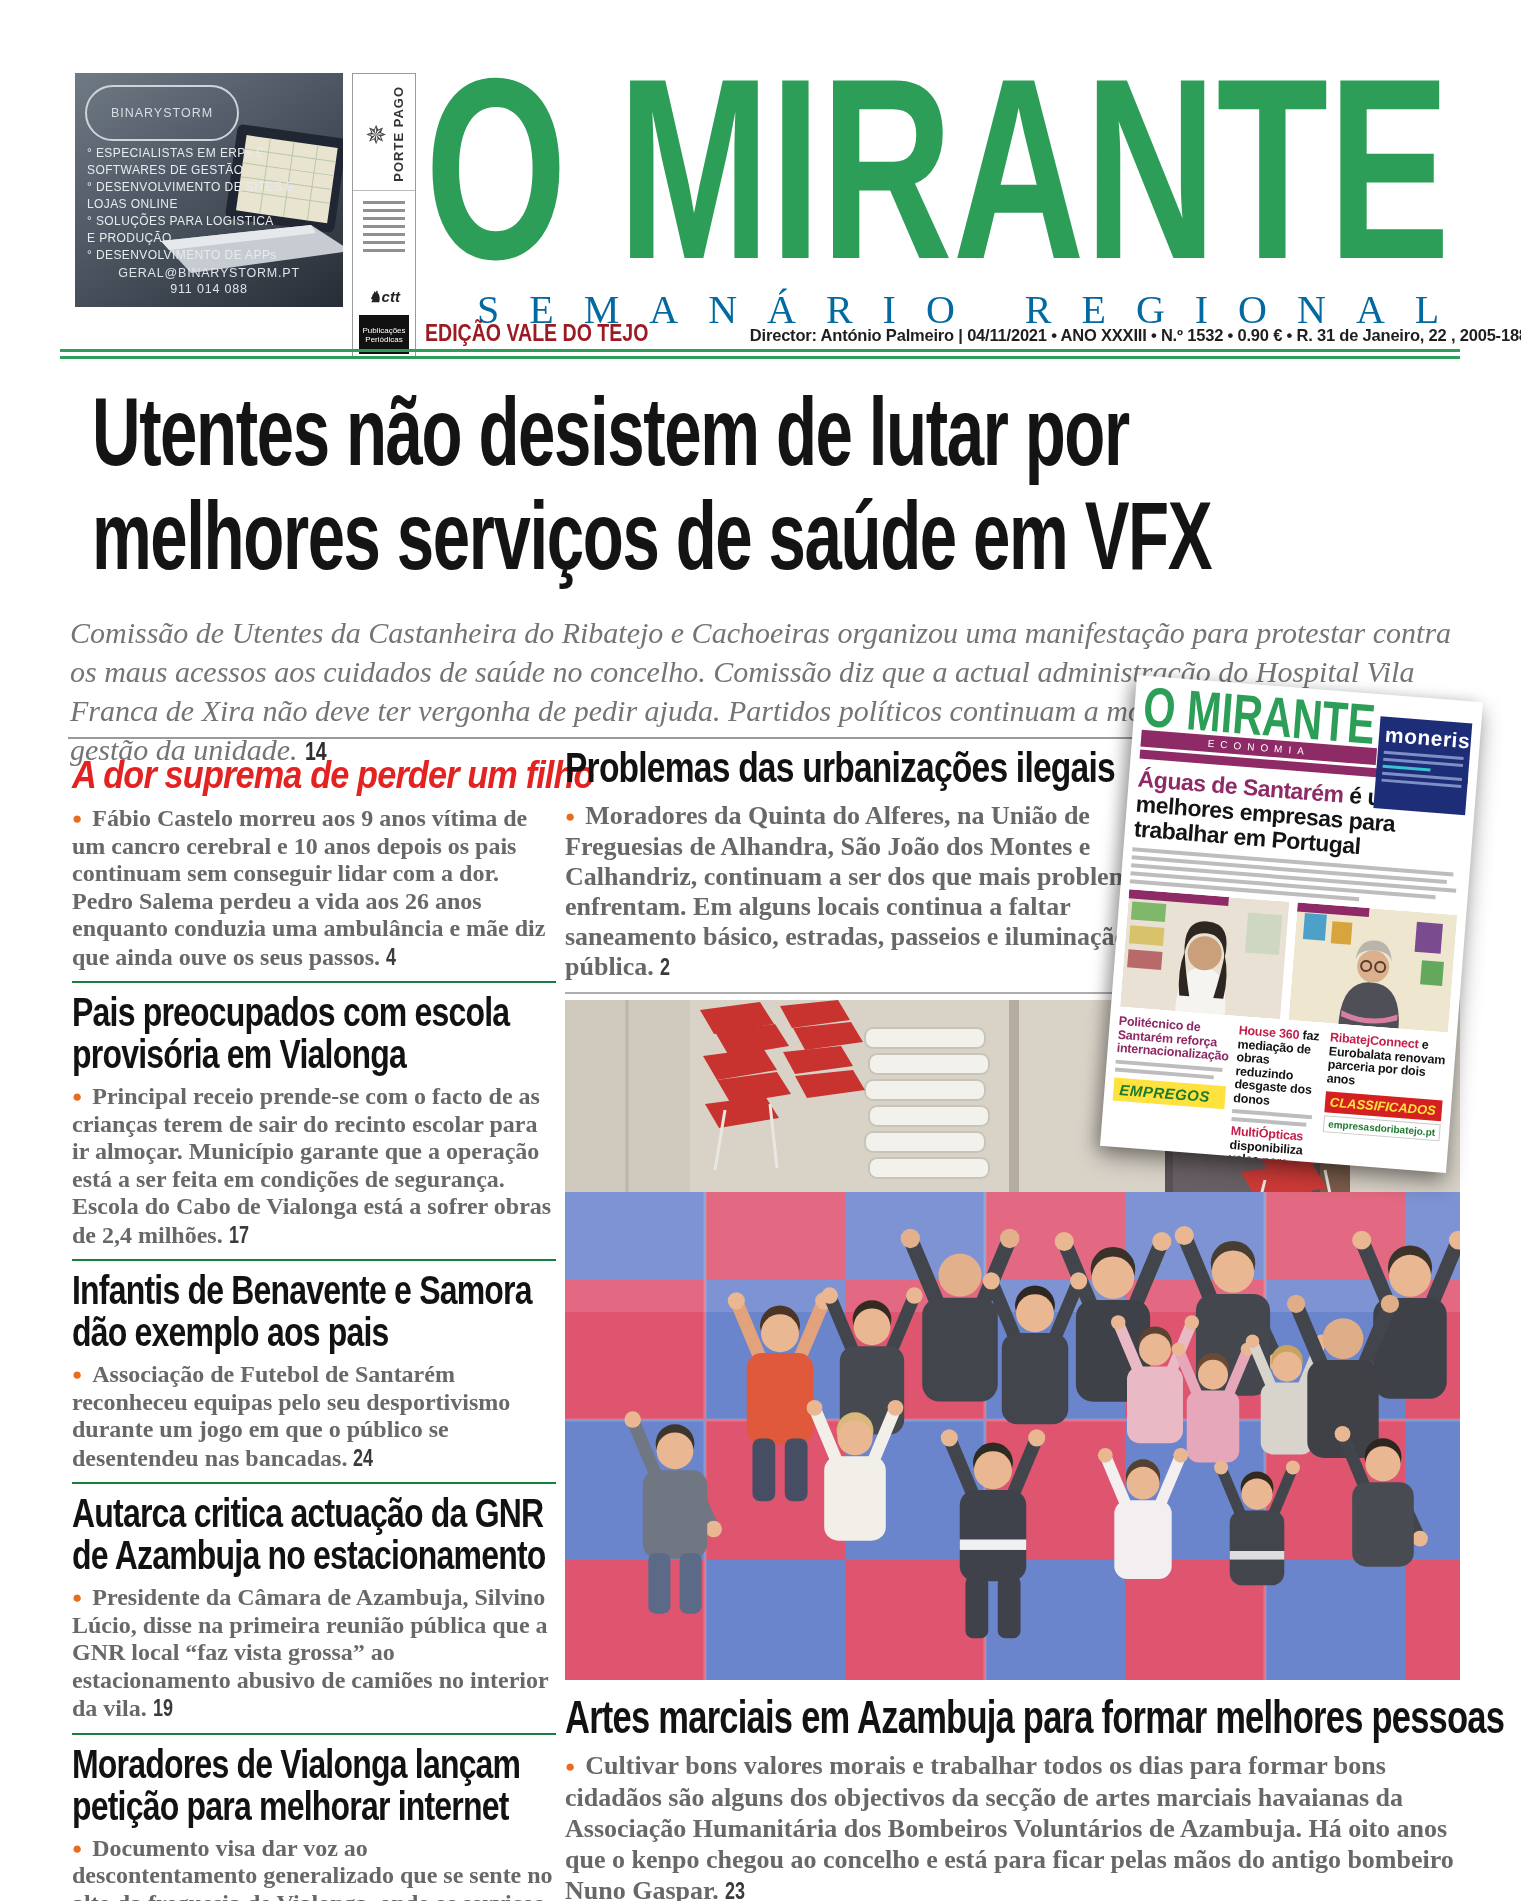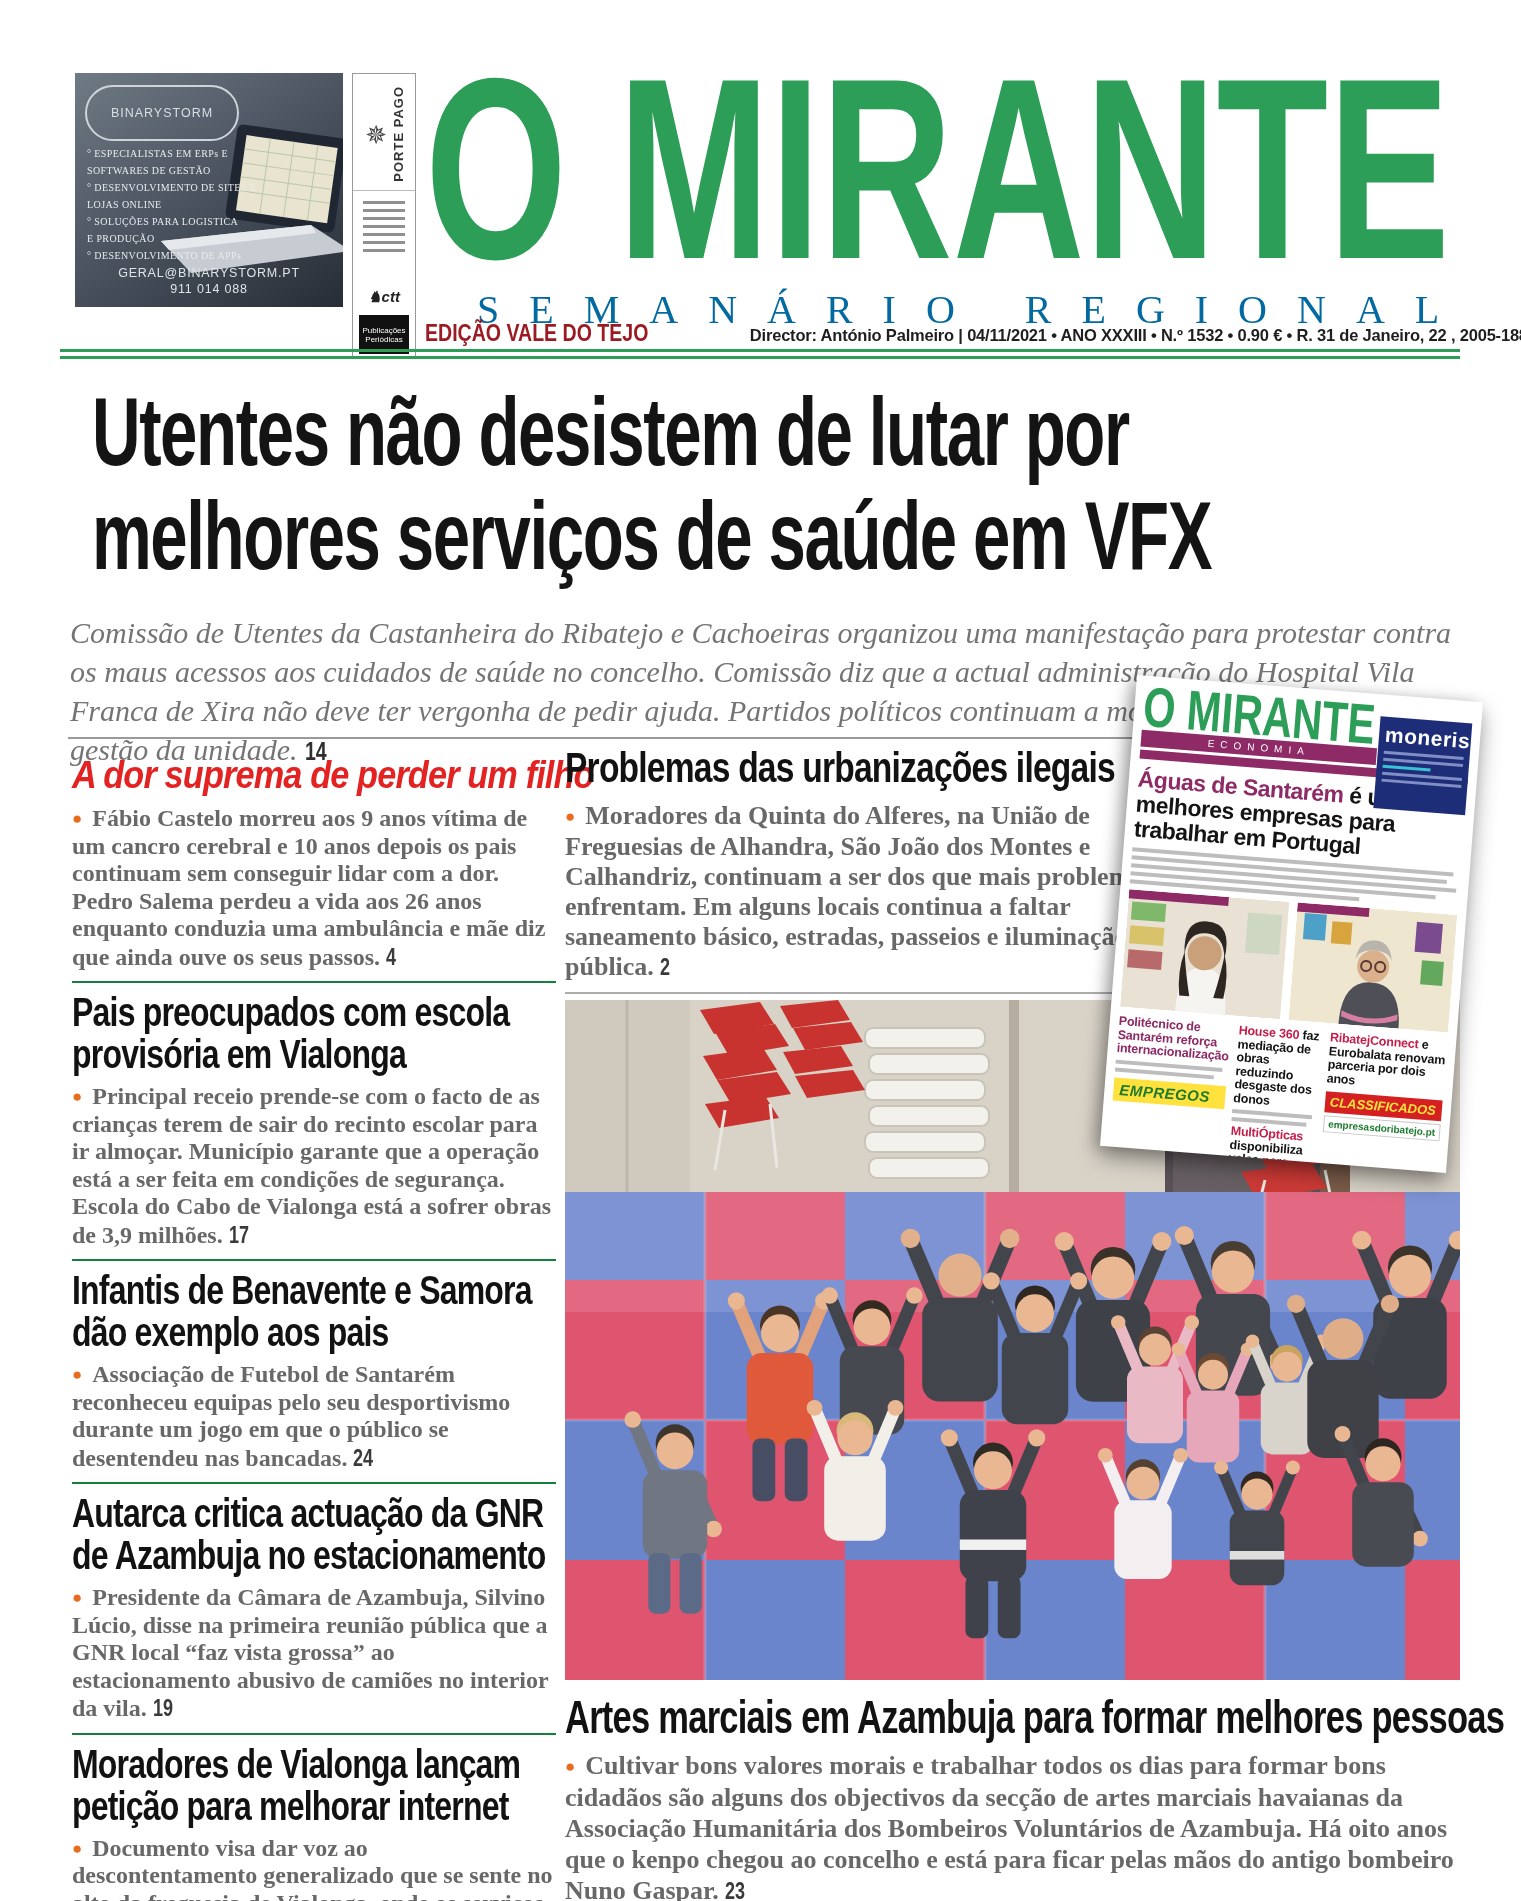--- a/index.html
+++ b/index.html
@@ -7,21 +7,21 @@
         font-family:"Liberation Sans",sans-serif;color:#1a1a1a;}
   .condX{display:inline-block;transform-origin:0 55%;white-space:nowrap;}
   .sx70{transform:scaleX(.70);} .sx75{transform:scaleX(.75);} .sx80{transform:scaleX(.80);}
   .sx85{transform:scaleX(.85);} .sx88{transform:scaleX(.88);}
 
   
   .ad{position:absolute;left:75px;top:73px;width:268px;height:234px;
       background:linear-gradient(145deg,#707a85 0%,#4d5662 45%,#272d36 100%);overflow:hidden;}
   .ad .cloud{position:absolute;left:10px;top:12px;width:150px;height:52px;border:2px solid #cfd4d9;border-radius:30px;
       color:#d9dee3;font-size:12.5px;letter-spacing:1px;display:flex;align-items:center;justify-content:center;}
-  .ad ul{position:absolute;left:12px;top:72px;margin:0;padding:0;list-style:none;color:#e8ebee;font-size:10px;line-height:17px;letter-spacing:.4px;font-family:Liberation Serif, serif;}
+  .ad ul{position:absolute;left:12px;top:72px;margin:0;padding:0;list-style:none;color:#e8ebee;font-size:12px;line-height:17px;letter-spacing:.4px;}
   .ad .contact{position:absolute;left:0;right:0;bottom:10px;text-align:center;color:#dfe3e7;font-size:12.5px;line-height:16px;letter-spacing:.8px;}
   .ad svg.laptop{position:absolute;right:-8px;bottom:26px;}
 
   
   .porte{position:absolute;left:352px;top:73px;width:62px;height:282px;border:1px solid #9a9a9a;background:#fff;}
   .porte .vert{writing-mode:vertical-rl;transform:rotate(180deg);}
   .porte .stampbox{position:absolute;top:4px;left:0;right:0;height:112px;border-bottom:1px solid #bbb;
        display:flex;align-items:center;justify-content:center;gap:2px;}
   .porte .stamp{font-size:26px;color:#444;line-height:1;}
   .porte .plabel{font-size:13px;font-weight:bold;color:#333;letter-spacing:1px;}
@@ -178,21 +178,21 @@
   <div class="leftcol">
 
     <div class="story">
       <div><span class="t-red condX sx88">A dor suprema de perder um filho</span></div>
       <p class="sbody"><span class="bullet">●</span><span>Fábio Castelo morreu aos 9 anos vítima de um cancro cerebral e 10 anos depois os pais continuam sem conseguir lidar com a dor. Pedro Salema perdeu a vida aos 26 anos enquanto conduzia uma ambulância e mãe diz que ainda ouve os seus passos.</span><span class="pageref condX sx75">4</span></p>
     </div>
 
     <div class="story">
       <div><span class="t-black condX sx80">Pais preocupados com escola</span></div>
       <div><span class="t-black condX sx80">provisória em Vialonga</span></div>
-      <p class="sbody"><span class="bullet">●</span><span>Principal receio prende-se com o facto de as crianças terem de sair do recinto escolar para ir almoçar. Município garante que a operação está a ser feita em condições de segurança. Escola do Cabo de Vialonga está a sofrer obras de 3,9 milhões.</span><span class="pageref condX sx75">17</span></p>
+      <p class="sbody"><span class="bullet">●</span><span>Principal receio prende-se com o facto de as crianças terem de sair do recinto escolar para ir almoçar. Município garante que a operação está a ser feita em condições de segurança. Escola do Cabo de Vialonga está a sofrer obras de 2,4 milhões.</span><span class="pageref condX sx75">17</span></p>
     </div>
 
     <div class="story">
       <div><span class="t-black condX sx80">Infantis de Benavente e Samora</span></div>
       <div><span class="t-black condX sx80">dão exemplo aos pais</span></div>
       <p class="sbody"><span class="bullet">●</span><span>Associação de Futebol de Santarém reconheceu equipas pelo seu desportivismo durante um jogo em que o público se desentendeu nas bancadas.</span><span class="pageref condX sx75">24</span></p>
     </div>
 
     <div class="story">
       <div><span class="t-black condX sx80">Autarca critica actuação da GNR</span></div>

